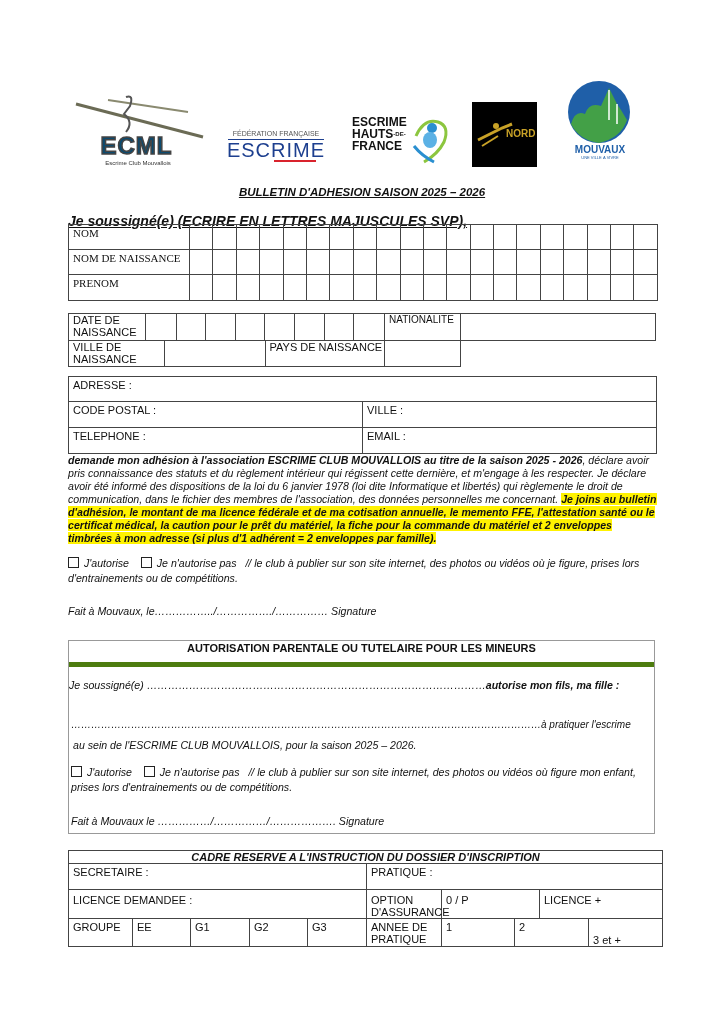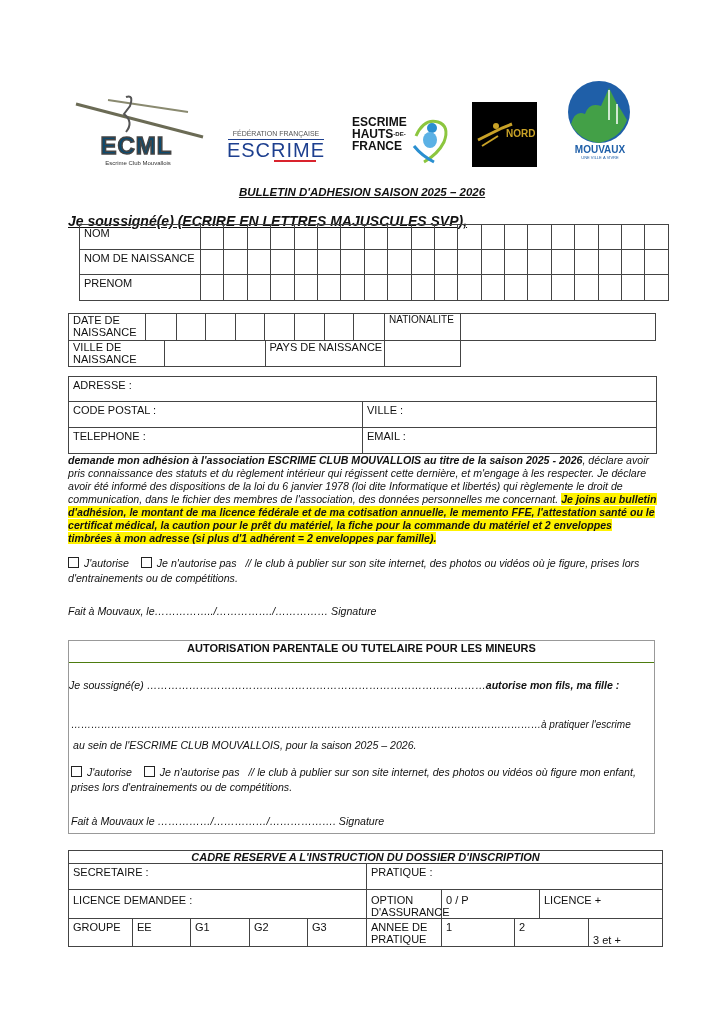--- a/index.html
+++ b/index.html
@@ -70,21 +70,21 @@
     <path d="M6 44 Q10 30 20 34 Q24 22 36 26 L44 8 L52 24 L56 30 L62 40 Q56 58 34 63 Q14 60 6 44 Z" fill="#43a047"></path>
     <path d="M44 10 L44 40 M52 24 L52 44" stroke="#fff" stroke-width="1.5"></path>
   </svg>
   <div style="font-size:10px;font-weight:bold;color:#1f5fa8;text-align:center;margin-top:-2px;">MOUVAUX</div>
   <div style="font-size:4px;color:#1f5fa8;text-align:center;">UNE VILLE À VIVRE</div>
 </div>
 
 <div class="abs title">BULLETIN D'ADHESION SAISON 2025 – 2026</div>
 <div class="abs intro">Je soussigné(e) (ECRIRE EN LETTRES MAJUSCULES SVP),</div>
 
-<table class="grid" style="left:79px;top:224px;width:589px;">
+<table class="grid" style="left:68px;top:224px;width:589px;font-family:Liberation Serif, serif;">
   <colgroup>
       <col style="width:121px">
       <col span="20" style="width:23.4px">
     </colgroup>
   <tbody id="identity-body">
       <tr style="height: 25px;">
         <td style="padding-top: 2px;">NOM</td>
         <td class="cell"></td>
         <td class="cell"></td>
         <td class="cell"></td>
@@ -210,21 +210,21 @@
 </div>
 
 <div class="abs para it" style="top:556px;line-height:15px;">
   <span class="chk"></span><span>J'autorise</span>
   &nbsp;&nbsp;&nbsp;<span class="chk"></span><span>Je n'autorise pas</span>
   &nbsp;&nbsp;<span>//  le club à publier sur son site internet, des photos ou vidéos où je figure, prises lors d'entrainements ou de compétitions.</span>
 </div>
 <div class="abs it" style="left:68px;top:605px;">Fait à Mouvaux, le……………../……………./……………  Signature</div>
 
 <div class="abs b" style="left:68px;top:640px;width:587px;height:194px;border-color:#999;">
-  <div style="height:21px;border-bottom:1px solid #4d7c0f;text-align:center;font-weight:bold;font-size:11px;line-height:15px;">AUTORISATION PARENTALE OU TUTELAIRE POUR LES MINEURS</div>
+  <div style="height:21px;border-bottom:5px solid #4d7c0f;text-align:center;font-weight:bold;font-size:11px;line-height:15px;">AUTORISATION PARENTALE OU TUTELAIRE POUR LES MINEURS</div>
   <div class="abs it" style="left:0;top:38px;width:585px;">
     <span>Je soussigné(e) ……………………………………………………………………………………</span><b>autorise mon fils, ma fille :</b>
   </div>
   <div class="abs it" style="left:2px;top:78px;font-size:10px;">……………………………………………………………………………………………………………………………à pratiquer l'escrime</div>
   <div class="abs it" style="left:4px;top:98px;">au sein de l'ESCRIME CLUB MOUVALLOIS, pour la saison 2025 – 2026.</div>
   <div class="abs it" style="left:2px;top:124px;width:580px;line-height:15px;">
     <span class="chk"></span><span>J'autorise</span>
     &nbsp;&nbsp;&nbsp;<span class="chk"></span><span>Je n'autorise pas</span>
     &nbsp;&nbsp;<span>//  le club à publier sur son site internet, des photos ou vidéos où figure mon enfant, prises lors d'entrainements ou de compétitions.</span>
   </div>

